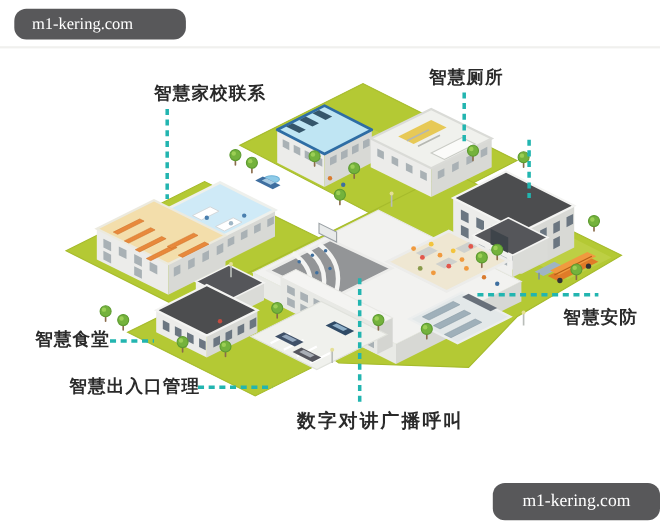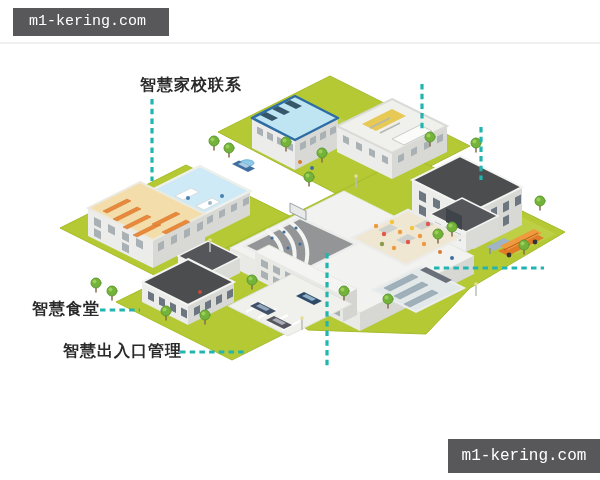--- a/index.html
+++ b/index.html
@@ -1,20 +1,20 @@
 <!DOCTYPE html>
 <html style="--accent-teal: #22b5b0; --label-text: #2a2a2a; --watermark-bg: #58585a; --watermark-text: #ffffff; --grass: #b4c934; --grass-light: #c5d452; --roof-dark: #4c4d4f; --wall-light: #ececea; --wall-shade: #d8d9d5; --interior-blue: #bfe5f3; --interior-beige: #f3deab; --shelf-orange: #e8893c; --bus-orange: #e07b28;"><head>
 <meta charset="utf-8">
 <style>
   html,body{margin:0;padding:0;background:#ffffff;}
   .stage{position:relative;width:600px;height:480px;background:#fff;overflow:hidden;
          font-family:"DejaVu Sans","Liberation Sans",sans-serif;}
   .topline{position:absolute;left:0;top:42px;width:100%;height:2px;background:#f0f0ee;}
   .watermark{position:absolute;background:var(--watermark-bg,#58585a);color:var(--watermark-text,#fff);
-             font-family:Liberation Mono, monospace;}
+             font-family:Liberation Serif, serif;border-radius:11px;}
   .wm-tl{left:13px;top:8px;width:140px;height:28px;line-height:28px;padding-left:16px;font-size:15px;}
   .wm-br{left:448px;top:439px;width:152px;height:34px;line-height:34px;text-align:center;font-size:16px;}
   .scene{position:absolute;left:0;top:0;}
   .label{position:absolute;font-weight:bold;font-size:16px;color:var(--label-text,#2a2a2a);
          letter-spacing:1px;white-space:nowrap;}
   .label-lg{font-size:17px;letter-spacing:2px;}
   .leader{fill:none;stroke:var(--accent-teal,#22b5b0);stroke-width:3.2;stroke-dasharray:5.5 4.2;}
   .win{fill:#a9b1b5;}
   .win-dark{fill:#6b7681;}
 </style>
@@ -403,17 +403,20 @@
       <path class="leader" d="M422,84 V132"></path>
       <path class="leader" d="M481,127 V180"></path>
       <path class="leader" d="M434,268 H544"></path>
       <path class="leader" d="M100,310 H140"></path>
       <path class="leader" d="M180,352 H248"></path>
       <path class="leader" d="M327,253 V369"></path>
     </g>
   </svg>
 
   <div class="label" style="left:108px;top:75px;margin-left:32px;">智慧家校联系</div>
+  <div class="label" style="left:390px;top:60px;">智慧厕所</div>
+  <div class="label" style="left:512px;top:279px;">智慧安防</div>
   <div class="label" style="left:63px;top:341px;">智慧出入口管理</div>
   <div class="label" style="left:32px;top:299px;">智慧食堂</div>
+  <div class="label label-lg" style="left:270px;top:371px;">数字对讲广播呼叫</div>
 
   <div class="watermark wm-br">m1-kering.com</div>
 </div>
 
 </body></html>

